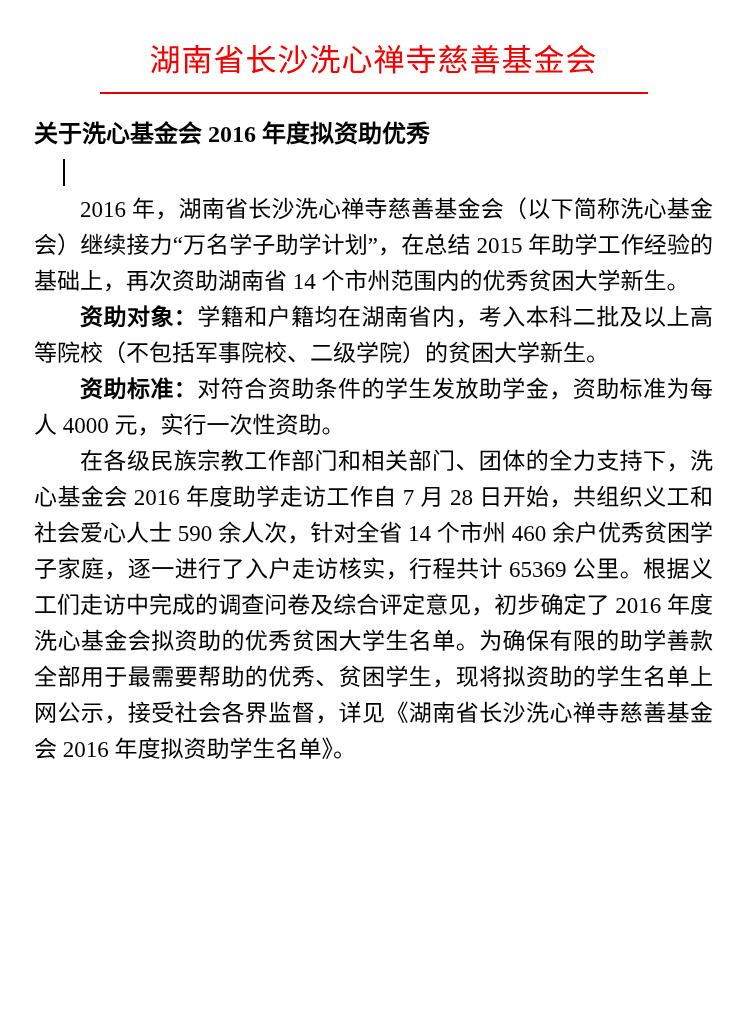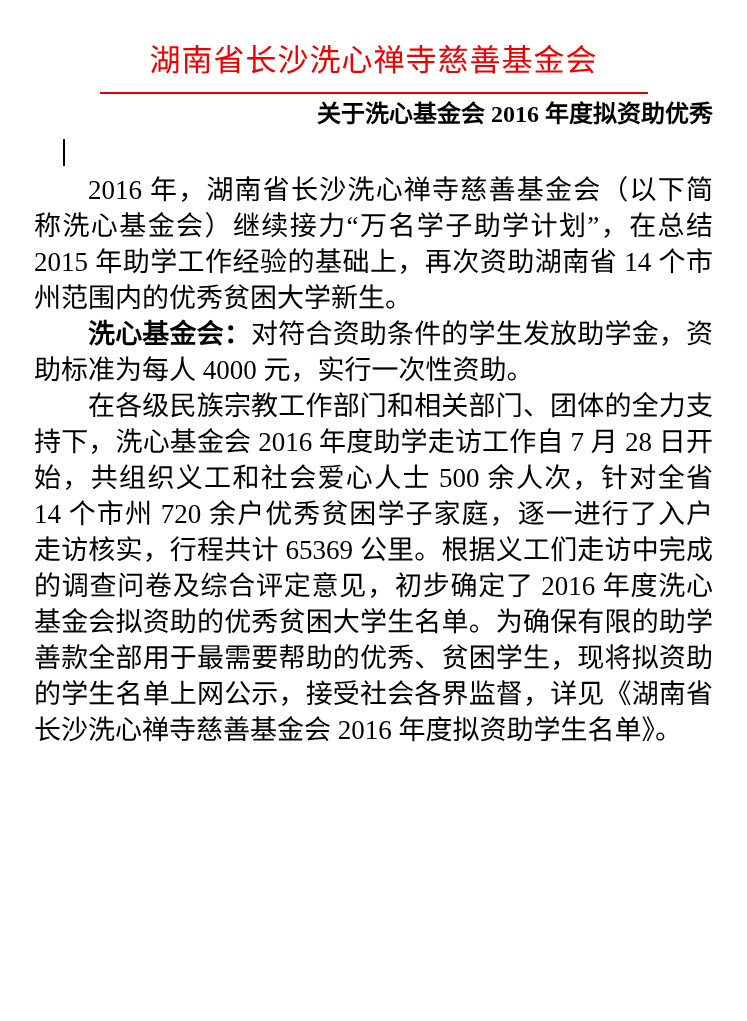--- a/index.html
+++ b/index.html
@@ -30,38 +30,39 @@
     white-space:nowrap;
     line-height:38px;
   }
   .title-rule{
     width:548px;
     margin:12px auto 0 auto;
     border:none;
     border-top:2px solid var(--rule-red);
   }
   .doc-heading{
-    text-align:right;
+    margin-top:20px;
+    text-align:left;
     font-weight:bold;
     font-size:24px;
     line-height:40px;
   }
   .cursor-row{
     height:36px;
     position:relative;
     margin-top:2px;
   }
   .text-cursor{
     position:absolute;
     left:29px;top:3px;
     width:2px;height:27px;
     background:var(--text-black);
   }
   .body-text p{
-    font-size:27px;
+    font-size:23px;
     line-height:36px;
     text-indent:2em;
     text-align:justify;
   }
   .body-text .lead{font-weight:bold;}
 </style>
 </head>
 <body>
 
 <div class="page">
@@ -73,17 +74,18 @@
   <div class="doc-heading">
     <div>关于洗心基金会 2016 年度拟资助优秀</div>
   </div>
 
   <div class="cursor-row">
     <div class="text-cursor"></div>
   </div>
 
   <div class="body-text" id="paragraphs">
       <p><span>2016 年，湖南省长沙洗心禅寺慈善基金会（以下简称洗心基金会）继续接力“万名学子助学计划”，在总结 2015 年助学工作经验的基础上，再次资助湖南省 14 个市州范围内的优秀贫困大学新生。</span></p>
-      <p><span class="lead">洗心基金会：</span><span>对符合资助条件的学生发放助学金，资助标准为每人 4000 元，实行一次性资助。</span></p>
-      <p><span>在各级民族宗教工作部门和相关部门、团体的全力支持下，洗心基金会 2016 年度助学走访工作自 7 月 28 日开始，共组织义工和社会爱心人士 500 余人次，针对全省 14 个市州 720 余户优秀贫困学子家庭，逐一进行了入户走访核实，行程共计 65369 公里。根据义工们走访中完成的调查问卷及综合评定意见，初步确定了 2016 年度洗心基金会拟资助的优秀贫困大学生名单。为确保有限的助学善款全部用于最需要帮助的优秀、贫困学生，现将拟资助的学生名单上网公示，接受社会各界监督，详见《湖南省长沙洗心禅寺慈善基金会 2016 年度拟资助学生名单》。</span></p>
+      <p><span class="lead">资助对象：</span><span>学籍和户籍均在湖南省内，考入本科二批及以上高等院校（不包括军事院校、二级学院）的贫困大学新生。</span></p>
+      <p><span class="lead">资助标准：</span><span>对符合资助条件的学生发放助学金，资助标准为每人 4000 元，实行一次性资助。</span></p>
+      <p><span>在各级民族宗教工作部门和相关部门、团体的全力支持下，洗心基金会 2016 年度助学走访工作自 7 月 28 日开始，共组织义工和社会爱心人士 590 余人次，针对全省 14 个市州 460 余户优秀贫困学子家庭，逐一进行了入户走访核实，行程共计 65369 公里。根据义工们走访中完成的调查问卷及综合评定意见，初步确定了 2016 年度洗心基金会拟资助的优秀贫困大学生名单。为确保有限的助学善款全部用于最需要帮助的优秀、贫困学生，现将拟资助的学生名单上网公示，接受社会各界监督，详见《湖南省长沙洗心禅寺慈善基金会 2016 年度拟资助学生名单》。</span></p>
     </div>
 
 </div>
 
 </body></html>

